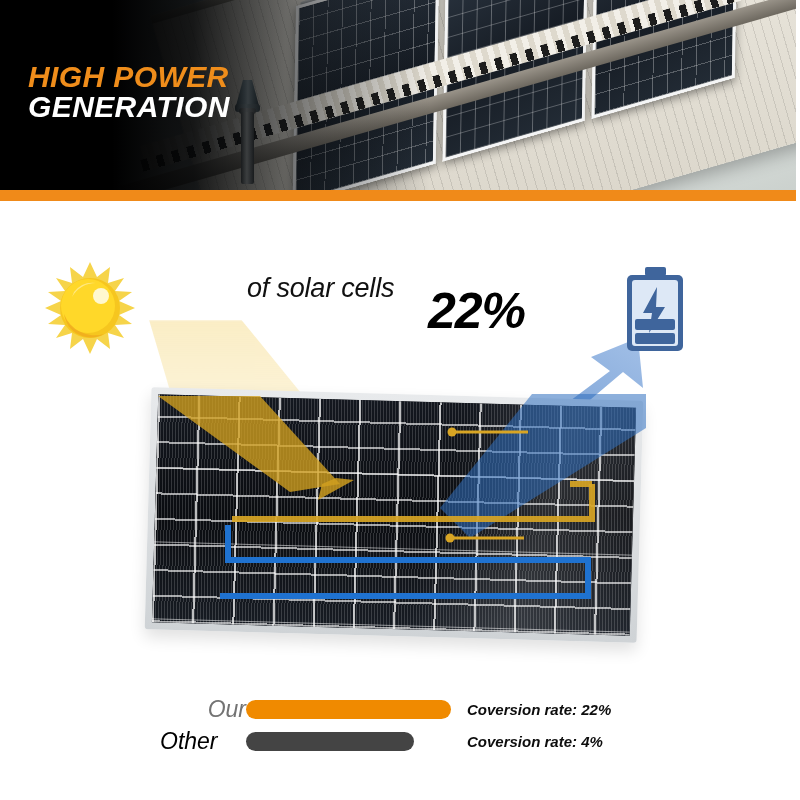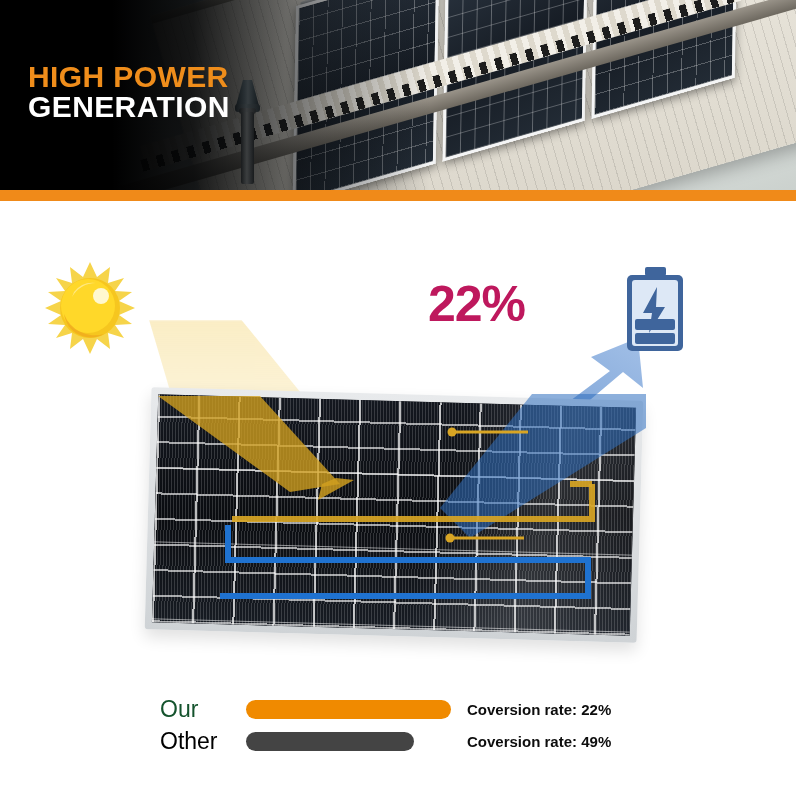--- a/index.html
+++ b/index.html
@@ -1,17 +1,17 @@
 <!DOCTYPE html>
 <html><head>
 <meta charset="utf-8">
 <style>
   html,body{margin:0;padding:0;background:#fff;}
   body{width:800px;height:800px;font-family:"Liberation Sans",sans-serif;overflow:hidden;}
-  .page{position:relative;width:796px;height:800px;background:#fff;overflow:hidden;}
+  .page{position:relative;width:796px;height:800px;background:#fff;overflow:hidden;font-style:italic;}
 
   
   .hero{position:absolute;left:0;top:0;width:800px;height:190px;overflow:hidden;background:#1b2328;}
   .hero-sky{position:absolute;inset:0;
     background:linear-gradient(160deg,#9fb2ba 0%,#b9c8cd 28%,#cfd9da 52%,#dfe4e2 74%,#cbd1cd 100%);}
   
   .roof{position:absolute;left:150px;top:16px;width:760px;height:300px;
     background:
       repeating-linear-gradient(90deg, rgba(0,0,0,.10) 0 1px, rgba(0,0,0,0) 1px 9px),
       linear-gradient(190deg,#efece4 0%,#e7e3d9 40%,#d8d3c7 100%);
@@ -57,21 +57,21 @@
     background:linear-gradient(90deg,#000 0%,#000 26%,rgba(5,6,7,.92) 45%,rgba(10,12,14,.55) 68%,rgba(20,22,24,0) 100%);}
   .hero-text{position:absolute;left:28px;top:62px;line-height:1.0;}
   .hero-l1{font-size:30px;font-weight:bold;letter-spacing:.4px;color:#ef8d1b;font-family:"Liberation Sans",sans-serif;}
   .hero-l2{font-size:30px;font-weight:bold;letter-spacing:.4px;color:#ffffff;font-family:"Liberation Sans",sans-serif;}
   .orange-rule{position:absolute;left:0;top:190px;width:800px;height:11px;background:#f08a19;}
 
   
   .headline{position:absolute;left:215px;top:272px;width:350px;}
   .hl-r1{text-align:left;font-size:31px;font-weight:bold;color:#111;letter-spacing:-.2px;line-height:1;}
   .hl-r2{text-align:left;font-size:27px;color:#111;letter-spacing:-.2px;line-height:1;margin-top:3px;padding-left:32px;}
-  .pct{position:absolute;left:428px;top:279px;font-size:50px;font-weight:bold;color:#be185d;letter-spacing:-1px;line-height:1;}
+  .pct{position:absolute;left:428px;top:286px;font-size:50px;font-weight:bold;color:#000000;letter-spacing:-1px;line-height:1;}
 
   
   .sun{position:absolute;left:38px;top:258px;width:104px;height:104px;}
   .sun svg{display:block;}
   
   .lightcone{position:absolute;left:60px;top:320px;width:330px;height:190px;
     background:linear-gradient(180deg,rgba(247,223,150,.55),rgba(247,223,150,.16));
     clip-path:polygon(27% 0%,55% 0%,100% 96%,44% 100%);filter:blur(1px);}
 
   
@@ -158,20 +158,21 @@
         <path d="M-26,6 a27,27 0 0 0 40,20 a33,33 0 0 1 -40,-20 z" fill="#f0ab1e" opacity=".85"></path>
         <circle cx="11" cy="-12" r="8" fill="#fff8cf"></circle>
         <path d="M-16,-16 a24,24 0 0 1 22,-9 a27,27 0 0 0 -24,14 z" fill="#fff0a8" opacity=".7"></path>
       </g>
     </svg>
   </div>
 
   <div class="lightcone"></div>
 
   <div class="headline">
+    <div class="hl-r2">of solar cells</div>
   </div>
   <div class="pct">22%</div>
 
   <div class="bluearrow">
     <svg width="215" height="135" viewBox="0 0 215 135">
       <defs>
         <linearGradient id="bgrad" x1="0" y1="1" x2="1" y2="0">
           <stop offset="0" stop-color="#5d8cc8" stop-opacity=".95"></stop>
           <stop offset="1" stop-color="#9dbce6" stop-opacity=".95"></stop>
         </linearGradient>
@@ -215,30 +216,30 @@
       <circle cx="310" cy="150" r="4.5" fill="#d8a524"></circle>
       <line x1="310" y1="150" x2="384" y2="150" stroke="#d8a524" stroke-width="3"></line>
 
       <path d="M88,137 L88,172 L448,172 L448,208 L80,208" fill="none" stroke="#1f72d0" stroke-width="6"></path>
     </svg>
   </div>
 
   <div class="compare">
 
     <div class="crow">
-      <div class="clabel our" style="color: #14532d;">Our</div>
+      <div class="clabel our" style="color: #737373; text-align: right;">Our</div>
       <div class="ctrack">
         <div class="cbar our" style="width: 205px; background: rgb(240, 138, 0);"></div>
       </div>
       <div class="cvalue">Coversion rate: 22%</div>
     </div>
 
     <div class="crow">
       <div class="clabel other" style="color: #000000;">Other</div>
       <div class="ctrack">
         <div class="cbar other" style="width: 167.727px; background: rgb(68, 68, 68);"></div>
       </div>
-      <div class="cvalue">Coversion rate: 49%</div>
+      <div class="cvalue">Coversion rate: 4%</div>
     </div>
 
   </div>
 
 </div>
 
 </body></html>

